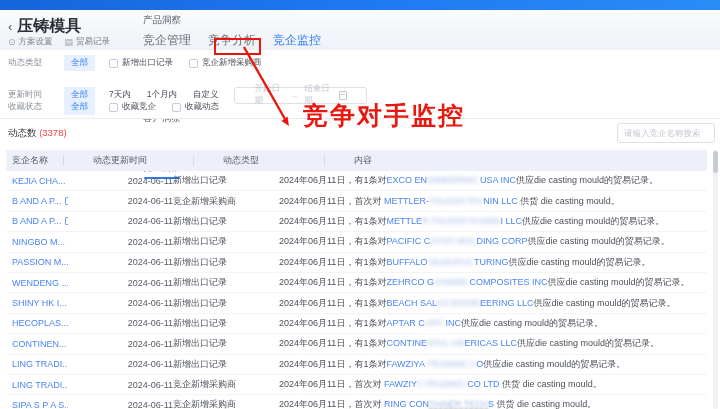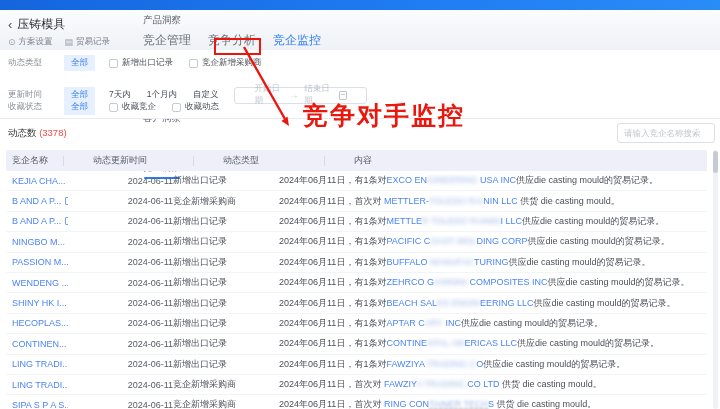--- a/index.html
+++ b/index.html
@@ -9,21 +9,21 @@
 
   
   .topbar { position:absolute; left:0; top:0; width:720px; height:10px;
     background:linear-gradient(90deg,#1565dd,#1f7bf2 55%,#2a8cf7); }
 
   
   .header { position:absolute; left:0; top:10px; width:720px; height:40px;
     background:linear-gradient(180deg,#fbfcfe,#eef1f6); }
   .title-row { position:absolute; left:8px; top:6px; display:flex; align-items:center; gap:5px; }
   .back { font-size:13px; color:#555; line-height:1; }
-  .page-title { font-size:12px; font-weight:normal; color:#2b2f36; }
+  .page-title { font-size:16px; font-weight:bold; color:#2b2f36; }
   .action-row { position:absolute; left:8px; top:26px; display:flex; gap:12px; color:#7c828c; font-size:8.5px; }
   .action { display:flex; align-items:center; gap:3px; }
   .ico-glyph { font-size:9px; color:#9aa0ab; line-height:1; }
 
   .tabs { position:absolute; left:143px; top:4px; display:flex; gap:32px;flex-direction:column; }
   .tab { font-size:9.5px; color:#565c66; padding-bottom:4px; position:relative; }
   .tab.active { color:#23272e; font-weight:bold; }
   .tab.active::after { content:""; position:absolute; left:1px; right:1px; bottom:-1px; height:2px; background:#2b7cf6; border-radius:1px; }
 
   .subtabs { position:absolute; left:143px; top:22px; display:flex; gap:17px; }

